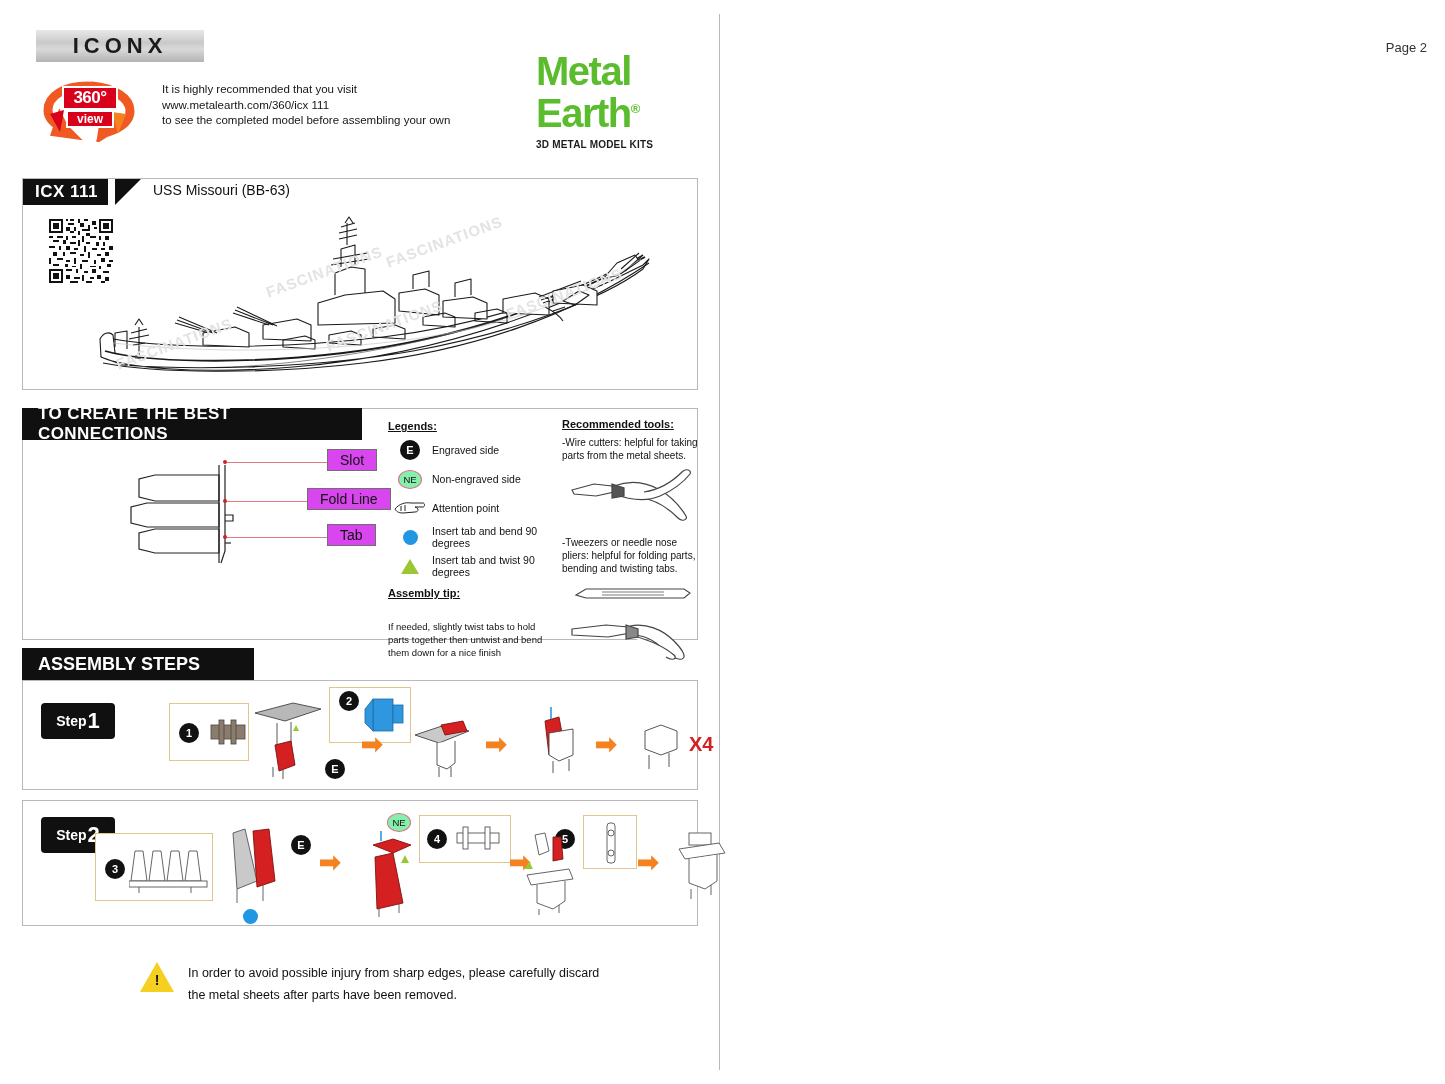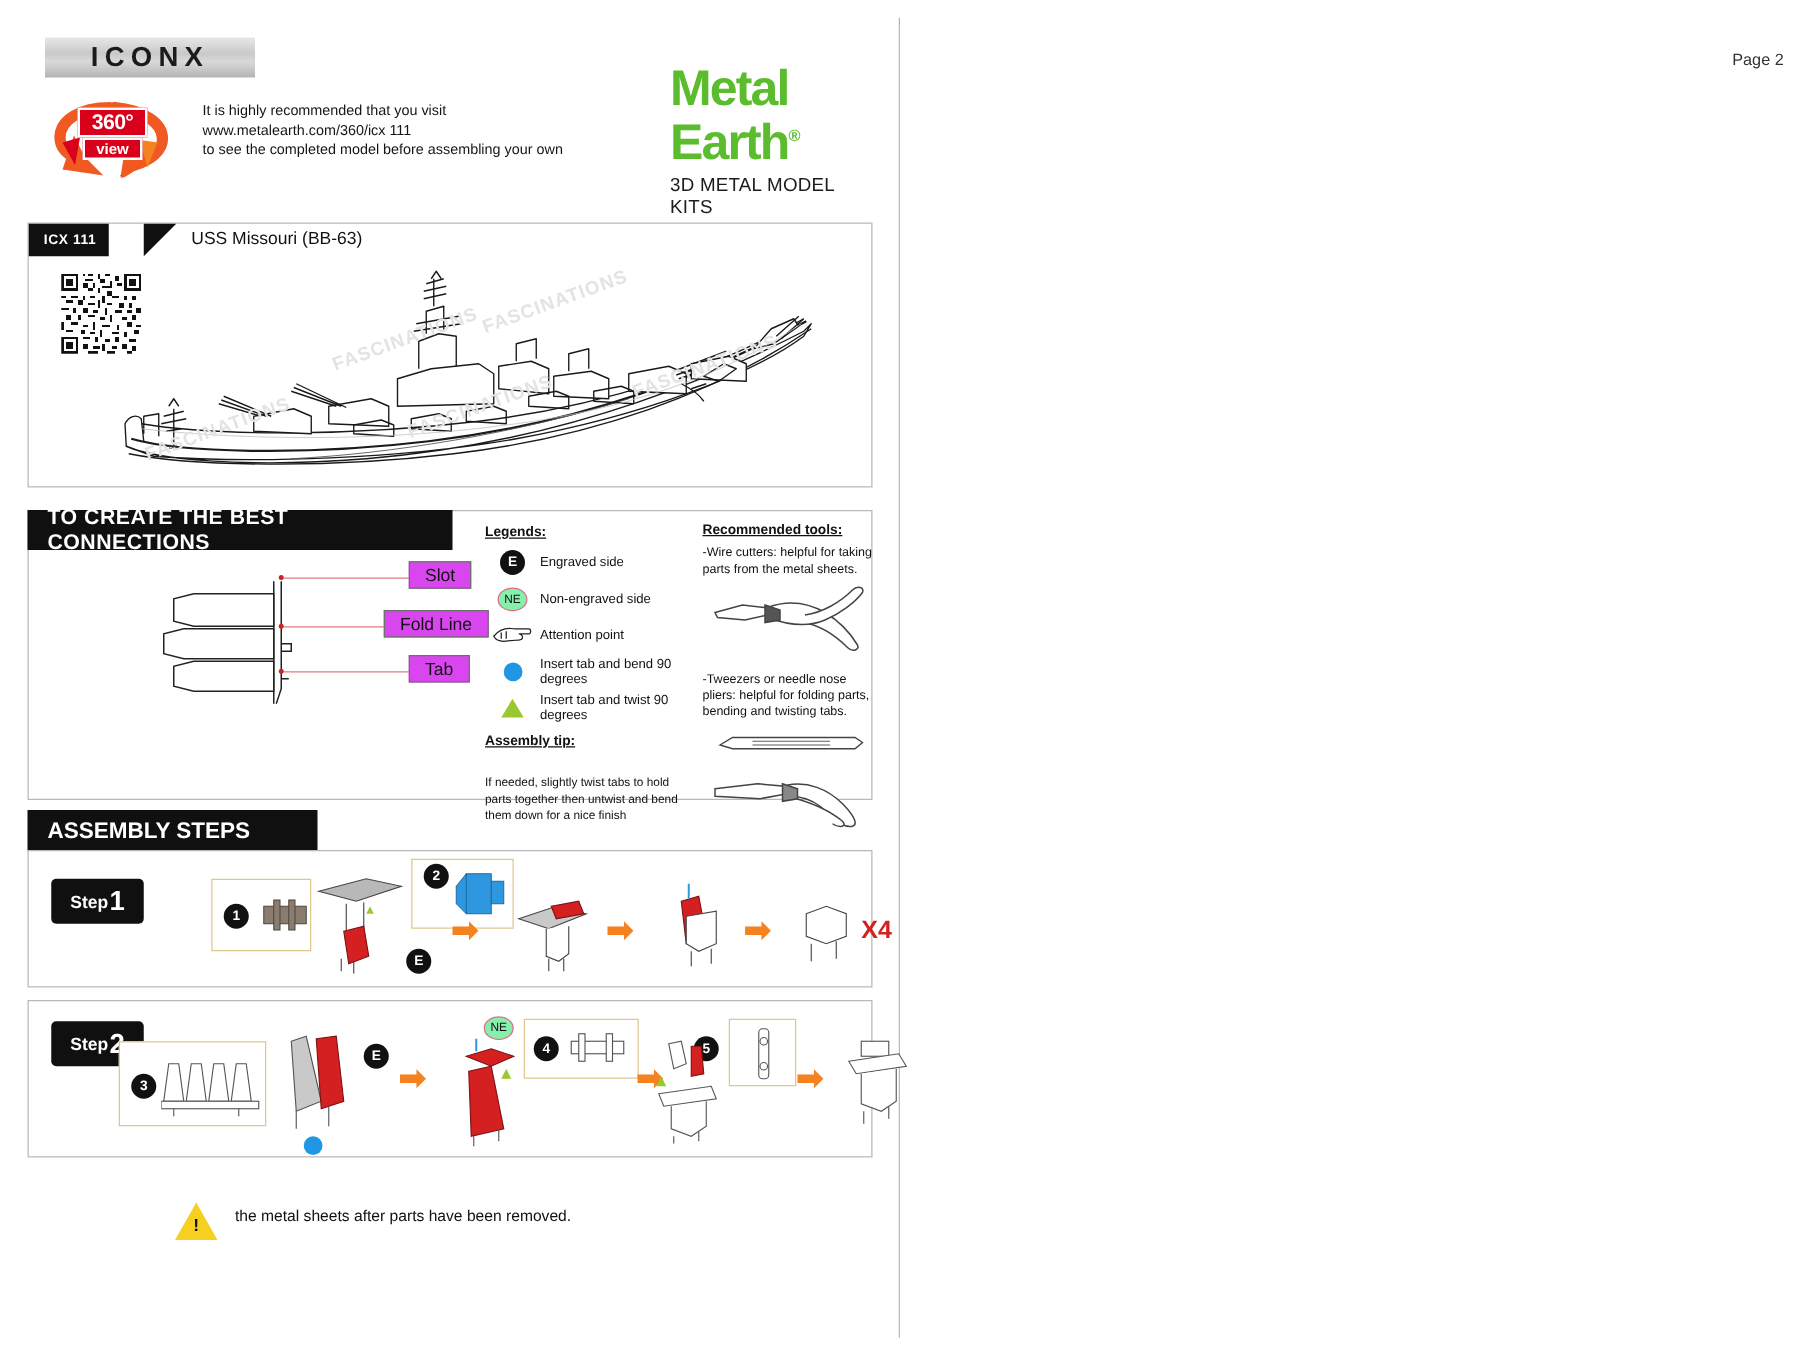--- a/index.html
+++ b/index.html
@@ -45,28 +45,28 @@
     border:2px solid #fff;
   }
 
   .rec-text { position:absolute; left:126px; top:52px; font-size:11.5px; line-height:15.5px; color:#151515; }
 
   .melogo { position:absolute; left:500px; top:22px; width:160px; }
   .melogo .l1, .melogo .l2 {
     color:#5bbc2e; font-weight:700; font-size:40px; line-height:38px; letter-spacing:-1.5px;
   }
   .melogo .l2 .reg { font-size:13px; vertical-align:super; }
-  .melogo .sub { margin-top:7px; font-size:15px; font-weight:400; color:#1c1c1c; letter-spacing:.2px; }
+  .melogo .sub { margin-top:7px; font-size:10px; font-weight:700; color:#1c1c1c; letter-spacing:.2px; }
 
   
   .panel { position:absolute; border:1px solid #b9b9b9; background:#fff; }
   .model-box { left:22px; top:178px; width:676px; height:212px; }
   .model-tag {
     position:absolute; left:0; top:0; height:26px; background:#101010; color:#fff;
-    font-size:11px; font-weight:700; display:flex; align-items:center; padding:0 10px 0 12px;
+    font-size:17px; font-weight:700; display:flex; align-items:center; padding:0 10px 0 12px;
     letter-spacing:.5px;
   }
   .model-tag-slash {
     position:absolute; left:92px; top:0; width:0; height:0;
     border-top:26px solid #101010; border-right:26px solid transparent;
   }
   .model-name { position:absolute; left:130px; top:3px; font-size:14px; color:#111; }
   .qr { position:absolute; left:26px; top:40px; width:64px; height:64px; }
 
   .ship-wrap { position:absolute; left:60px; top:28px; width:600px; height:180px; }
@@ -594,20 +594,21 @@
           <polygon points="4,22 44,16 50,26 10,32"></polygon>
           <path d="M14 32 L14 56 L30 62 L42 54 L42 28"></path>
           <path d="M16 62 L16 72 M36 58 L36 68"></path>
         </g>
       </svg>
     </div>
 
     <div class="warn">
       <div class="warn-tri"></div>
       <div class="warn-txt">
+        <div>In order to avoid possible injury from sharp edges, please carefully discard</div>
         <div>the metal sheets after parts have been removed.</div>
       </div>
     </div>
   </div>
 
   <div class="col-right">
 
     <div class="pageno">Page 2</div>
 
   </div>

